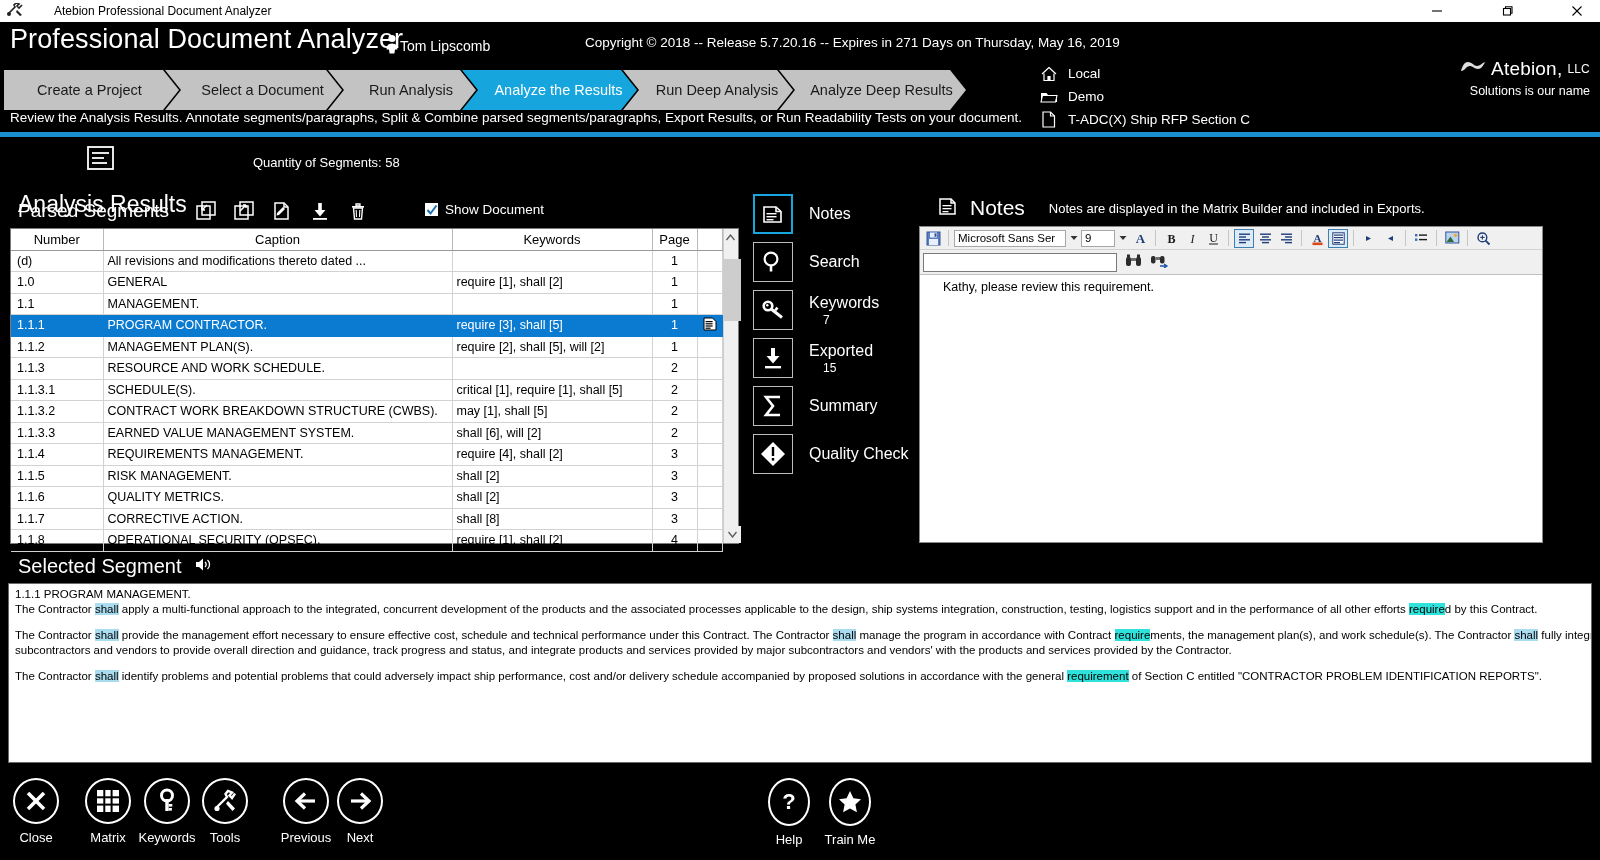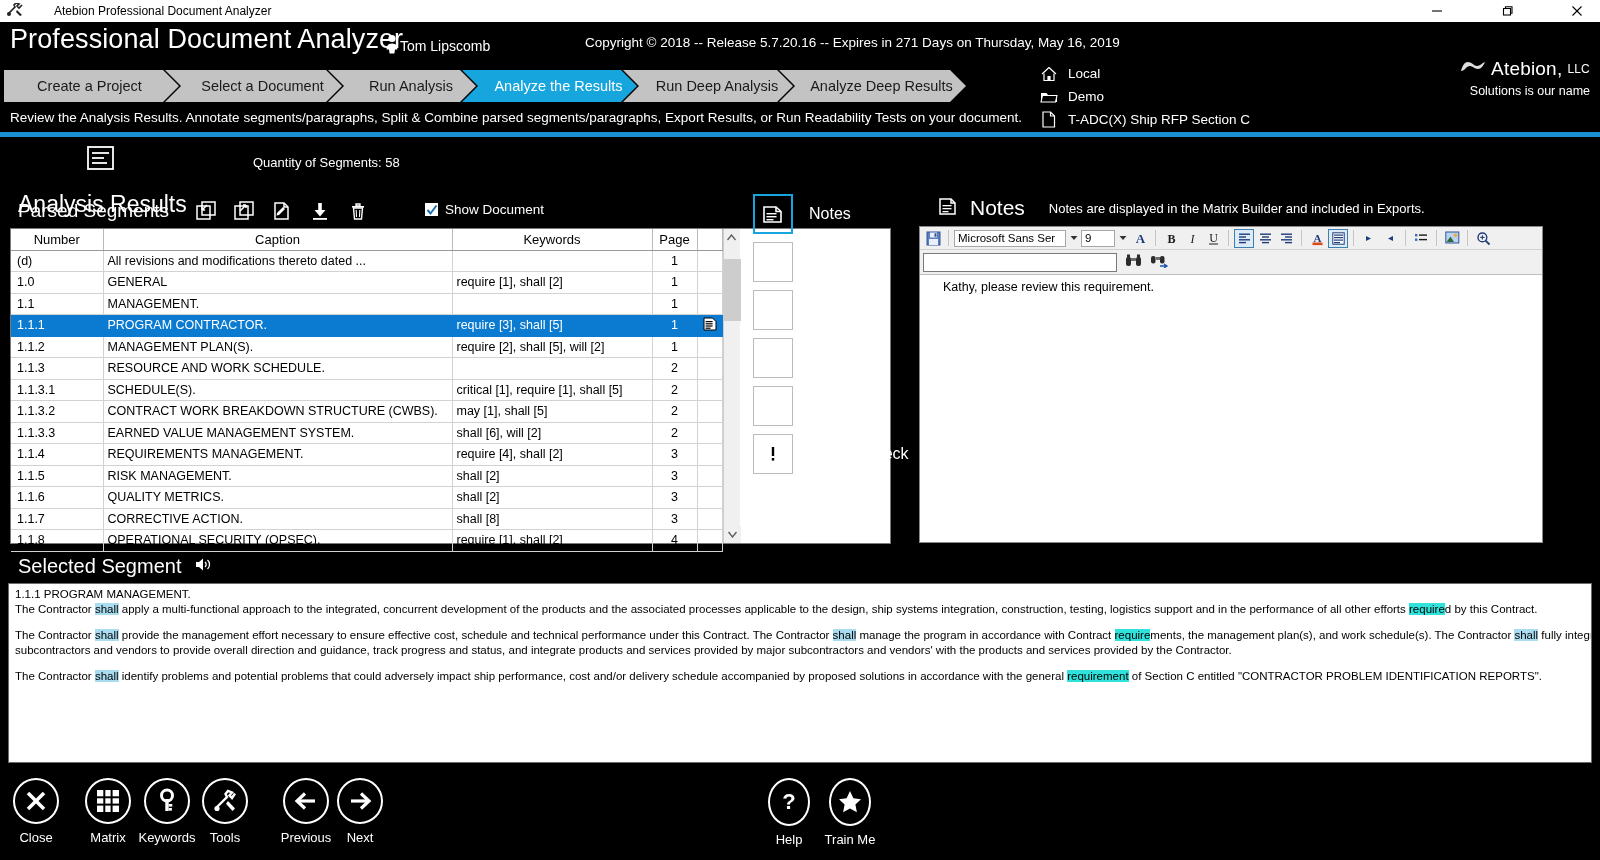--- a/index.html
+++ b/index.html
@@ -30,21 +30,21 @@
     position: absolute; left: 10px; top: 1px;
     font-size: 27px; color: #ffffff; font-weight: 400; letter-spacing: .1px;
   }
   .user-block { position: absolute; left: 384px; top: 11px; display: flex; align-items: center; }
   .user-name { font-size: 14px; color: #ffffff; }
   .copyright { position: absolute; left: 585px; top: 12px; font-size: 13.5px; color: #ffffff; white-space: nowrap; }
 
   
   .wizard-wrap { position: relative; height: 38px; }
   .chev {
-    position: absolute; top: 2px; height: 32px;
+    position: absolute; top: 2px; height: 40px;
     background: #c3c3c3; color: #1a1a1a;
     display: flex; align-items: center; justify-content: center;
     font-size: 14.5px; white-space: nowrap;
     clip-path: polygon(0 0, calc(100% - 16px) 0, 100% 50%, calc(100% - 16px) 100%, 0 100%, 16px 50%);
     padding: 0 18px 0 36px;
   }
   .chev.first { clip-path: polygon(0 0, calc(100% - 16px) 0, 100% 50%, calc(100% - 16px) 100%, 0 100%); padding-left: 14px;}
   .chev.active { background: #16a5dc; color: #ffffff; }
 
   .ctx-list { position: absolute; left: 1040px; top: 62px; }
@@ -67,21 +67,21 @@
 
   
   .parsed-row { position: absolute; left: 18px; top: 198px; display: flex; align-items: center; gap: 0px; }
   .parsed-label { font-size: 19px; color: #fff; margin-right: 18px; }
   .tool-ic { width: 38px; height: 26px; display: flex; align-items: center; justify-content: center; }
   .showdoc { position: absolute; left: 425px; top: 202px; display: flex; align-items: center; gap: 7px; }
   .showdoc .cb { width: 13px; height: 13px; background:#fff; display:flex; align-items:center; justify-content:center;}
   .showdoc .lbl { font-size: 13.5px; color: #fff; }
 
   
-  .tablewrap { position: absolute; left: 10px; top: 228px; width: 881px; height: 316px; background: #fff; border: 1px solid #7a7a7a; display: flex; }
+  .tablewrap { position: absolute; left: 10px; top: 228px; width: 729px; height: 316px; background: #fff; border: 1px solid #7a7a7a; display: flex; }
   table.segs { border-collapse: collapse; width: 711px; table-layout: fixed; }
   table.segs th {
     font-weight: 400; font-size: 13px; color: #000;
     border-right: 1px solid #b9b9b9; border-bottom: 1px solid #999;
     height: 21px; background: #fff;
   }
   table.segs td {
     font-size: 12.5px; color: #000; height: 21.5px;
     border-right: 1px solid #d2d2d2; border-bottom: 1px solid #d2d2d2;
     padding: 0 4px; overflow: hidden; white-space: nowrap;

